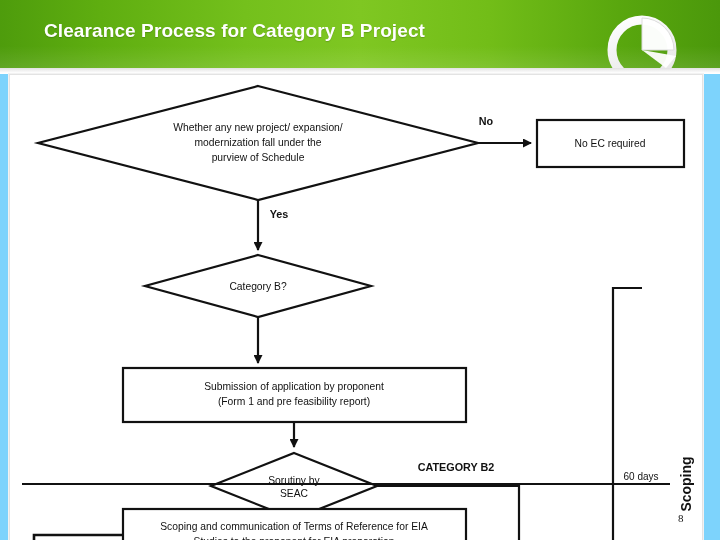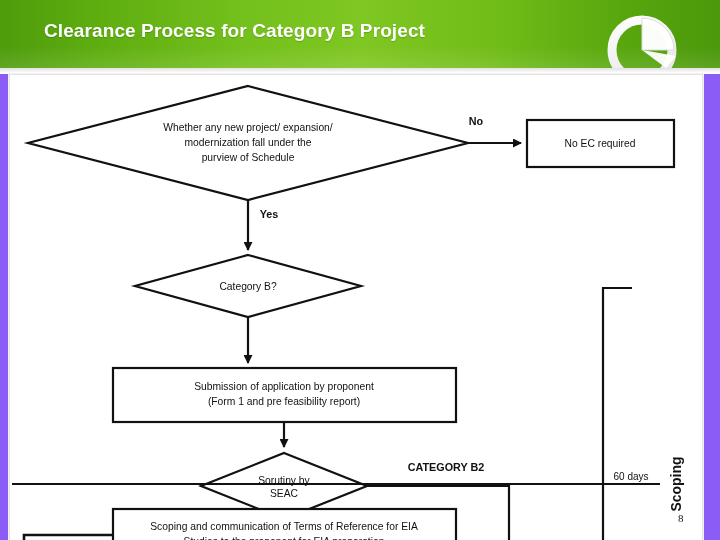--- a/index.html
+++ b/index.html
@@ -3,21 +3,21 @@
 <meta charset="utf-8">
 <style>
   html,body{margin:0;padding:0;}
   body{
     width:720px;height:540px;
     background:#ffffff;
     font-family:"Liberation Sans", sans-serif;
     overflow:hidden;
     position:relative;
   }
-  .slide{position:absolute;inset:0;background:#8b5cf6;}
+  .slide{position:absolute;inset:0;background:#7dd3fc;}
 
   
   .header{
     position:absolute;left:0;top:0;width:720px;height:68px;
     background:linear-gradient(to right,#4e9c0c 0%,#5fae10 14%,#74c01c 34%,#7fc722 50%,#72bd18 68%,#59a70e 86%,#4b980b 100%);
     overflow:hidden;
   }
   .header:after{
     content:"";position:absolute;left:0;right:0;bottom:0;height:22px;
     background:linear-gradient(to bottom,rgba(255,255,255,0) 0%,rgba(255,255,255,0.10) 100%);
@@ -44,21 +44,21 @@
   }
 
   
   .pictureframe{
     position:absolute;left:9px;top:74px;width:692px;height:466px;
     background:#ffffff;
     border:1px solid #e3e3e3;
     box-shadow:0 0 0 1px #f2f2f2;
     overflow:hidden;
   }
-  .flow{position:absolute;left:2px;top:0;width:692px;height:466px;}
+  .flow{position:absolute;left:12px;top:0;width:692px;height:466px;}
   .flow svg{display:block;}
 
   .pagenum{
     position:absolute;left:678px;top:512px;
     font-size:11px;color:#111;font-family:"Liberation Serif",serif;
   }
 </style>
 </head>
 <body>
 

